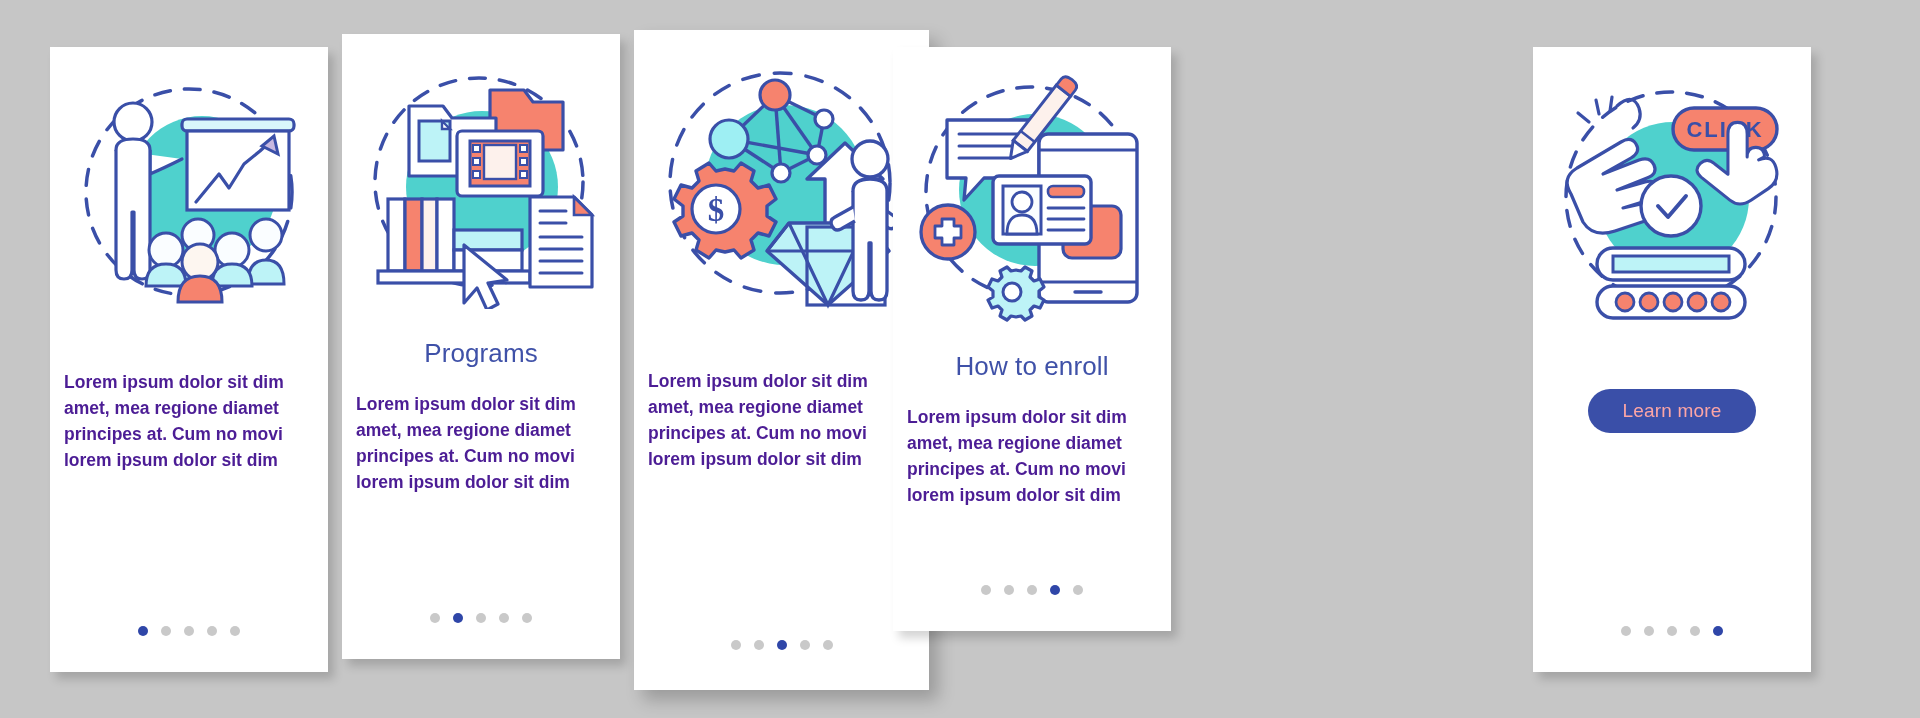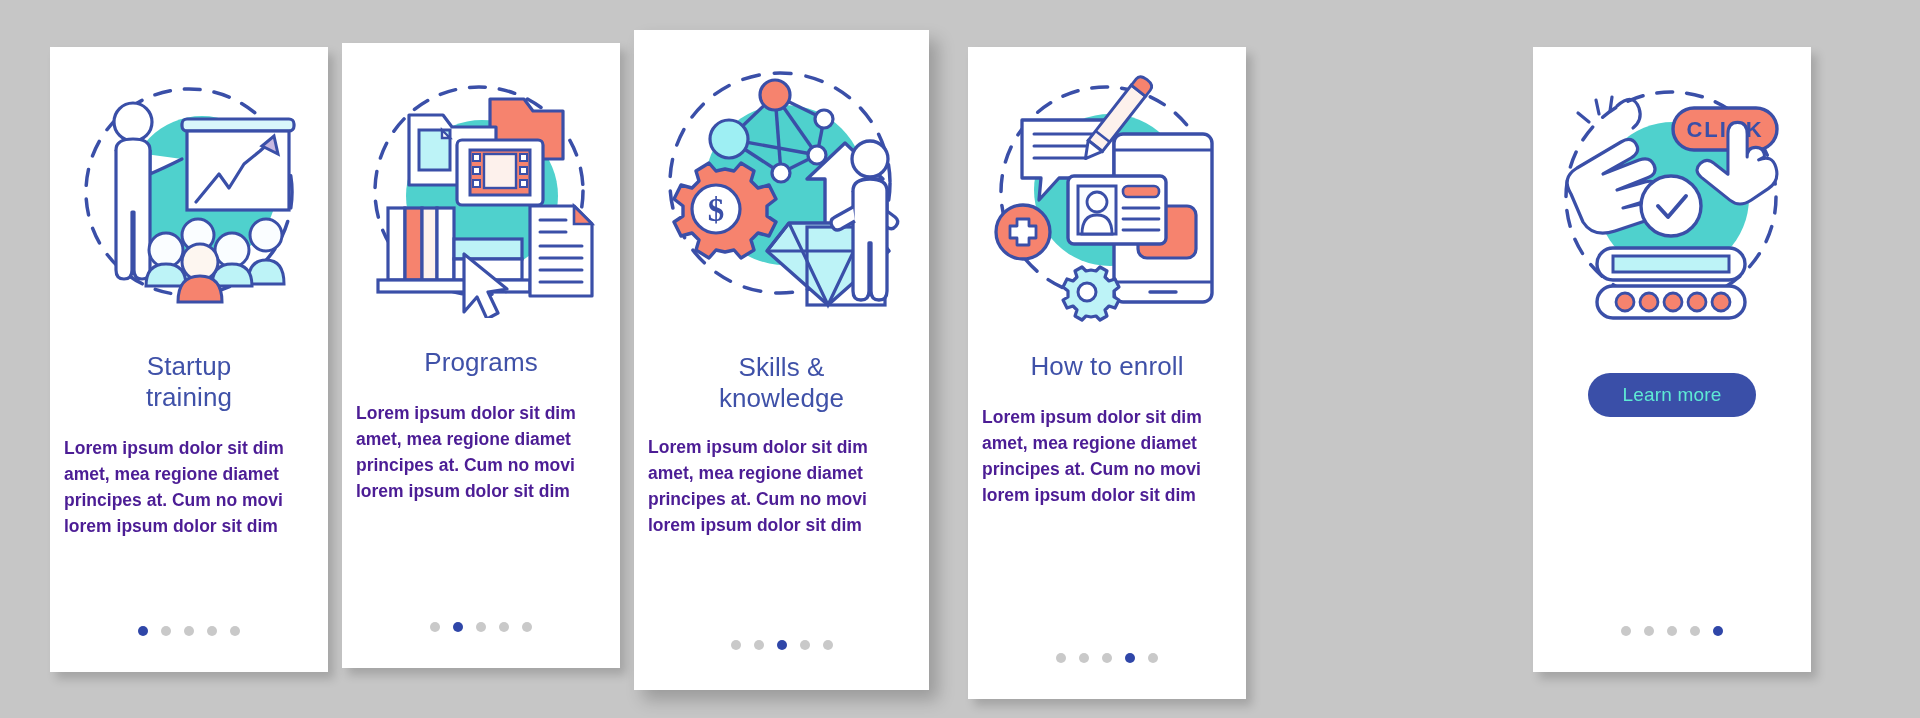--- a/index.html
+++ b/index.html
@@ -16,24 +16,24 @@
   }
   .card {
     position: absolute;
     background: #ffffff;
     display: flex;
     flex-direction: column;
     align-items: center;
     box-shadow: 6px 7px 9px rgba(0,0,0,0.17);
   }
   .card.c1 { left: 50px;   top: 47px;  width: 278px; height: 625px; }
-  .card.c2 { left: 342px;  top: 43px;  width: 278px; height: 625px; }
+  .card.c2 { left: 342px;  top: 34px;  width: 278px; height: 625px; }
   .card.c3 { left: 634px;  top: 30px;  width: 295px; height: 660px;
              box-shadow: 9px 10px 16px rgba(0,0,0,0.22); }
-  .card.c4 { left: 968px;  top: 47px;  width: 278px; height: 652px; }
+  .card.c4 { left: 893px;  top: 47px;  width: 278px; height: 584px; }
   .card.c6 { left: 1533px; top: 47px;  width: 278px; height: 625px; }
 
   .art {
     position: relative;
     width: 100%;
     height: 300px;
     display: flex;
     align-items: center;
     justify-content: center;
   }
@@ -57,23 +57,23 @@
     font-size: 17.5px;
     line-height: 26px;
     text-align: left;
     padding: 0 14px;
     margin-top: 22px;
     font-weight: 700;
   }
   .card.c3 .body { margin-top: 20px; }
 
   .btn {
-    margin-top: 26px;
+    margin-top: 42px;
     background: #3a4fa8;
-    color: #5eead4;
+    color: #fca5a5;
     border: none;
     border-radius: 22px;
     font-size: 19px;
     font-family: "Liberation Sans", sans-serif;
     padding: 11px 34px;
     cursor: pointer;
     letter-spacing: 0.2px;
   }
 
   .dots {
@@ -116,21 +116,20 @@
           <path d="M174 212 q0,-24 18,-24 q18,0 18,24 z" fill="#bdf3f7" stroke="#3a4fa8" stroke-width="3"></path>
           <circle cx="92" cy="178" r="17" fill="#fafdff" stroke="#3a4fa8" stroke-width="3"></circle>
           <path d="M72 214 q0,-22 20,-22 q20,0 20,22 z" fill="#bdf3f7" stroke="#3a4fa8" stroke-width="3"></path>
           <circle cx="158" cy="178" r="17" fill="#fafdff" stroke="#3a4fa8" stroke-width="3"></circle>
           <path d="M138 214 q0,-22 20,-22 q20,0 20,22 z" fill="#bdf3f7" stroke="#3a4fa8" stroke-width="3"></path>
           <circle cx="126" cy="190" r="18" fill="#fdf6f0" stroke="#3a4fa8" stroke-width="3"></circle>
           <path d="M104 230 q0,-26 22,-26 q22,0 22,26 z" fill="#f6836e" stroke="#3a4fa8" stroke-width="3"></path>
         </g>
       </svg>
     </div>
-    <div class="title">Startup<br>training</div>
     <div class="body">Lorem ipsum dolor sit dim amet, mea regione diamet principes at. Cum no movi lorem ipsum dolor sit dim</div>
     <div class="dots">
       <span class="dot active"></span>
       <span class="dot"></span>
       <span class="dot"></span>
       <span class="dot"></span>
       <span class="dot"></span>
     </div>
   </div>
 
@@ -219,21 +218,20 @@
           <path d="M132 166 l39 82 l39,-82" fill="none" stroke="#3a4fa8" stroke-width="3.2"></path>
           <path d="M110 194 l22,-28 M232 194 l-22,-28" fill="none" stroke="#3a4fa8" stroke-width="3.2"></path>
         </g>
         <rect x="150" y="170" width="78" height="78" fill="none" stroke="#3a4fa8" stroke-width="3.2"></rect>
         <circle cx="213" cy="102" r="18" fill="#ffffff" stroke="#3a4fa8" stroke-width="3.3"></circle>
         <path d="M196 134 q0,-12 17,-12 q17,0 17,12 l0,20 l8,6 q5,4 1,9 q-4,5 -9,1 l-10,-8" fill="#ffffff" stroke="#3a4fa8" stroke-width="3.3" stroke-linejoin="round" stroke-linecap="round"></path>
         <path d="M196 134 l0,100 q0,9 8,9 q8,0 8,-9 l0,-48 l2,0 l0,48 q0,9 8,9 q8,0 8,-9 l0,-100" fill="#ffffff" stroke="#3a4fa8" stroke-width="3.3" stroke-linejoin="round"></path>
         <path d="M196 150 l-18,10 q-6,3 -3,9 q3,6 9,3 l14,-8" fill="#ffffff" stroke="#3a4fa8" stroke-width="3.3" stroke-linejoin="round"></path>
       </svg>
     </div>
-    <div class="title">Skills &amp;<br>knowledge</div>
     <div class="body">Lorem ipsum dolor sit dim amet, mea regione diamet principes at. Cum no movi lorem ipsum dolor sit dim</div>
     <div class="dots">
       <span class="dot"></span>
       <span class="dot"></span>
       <span class="dot active"></span>
       <span class="dot"></span>
       <span class="dot"></span>
     </div>
   </div>
 

